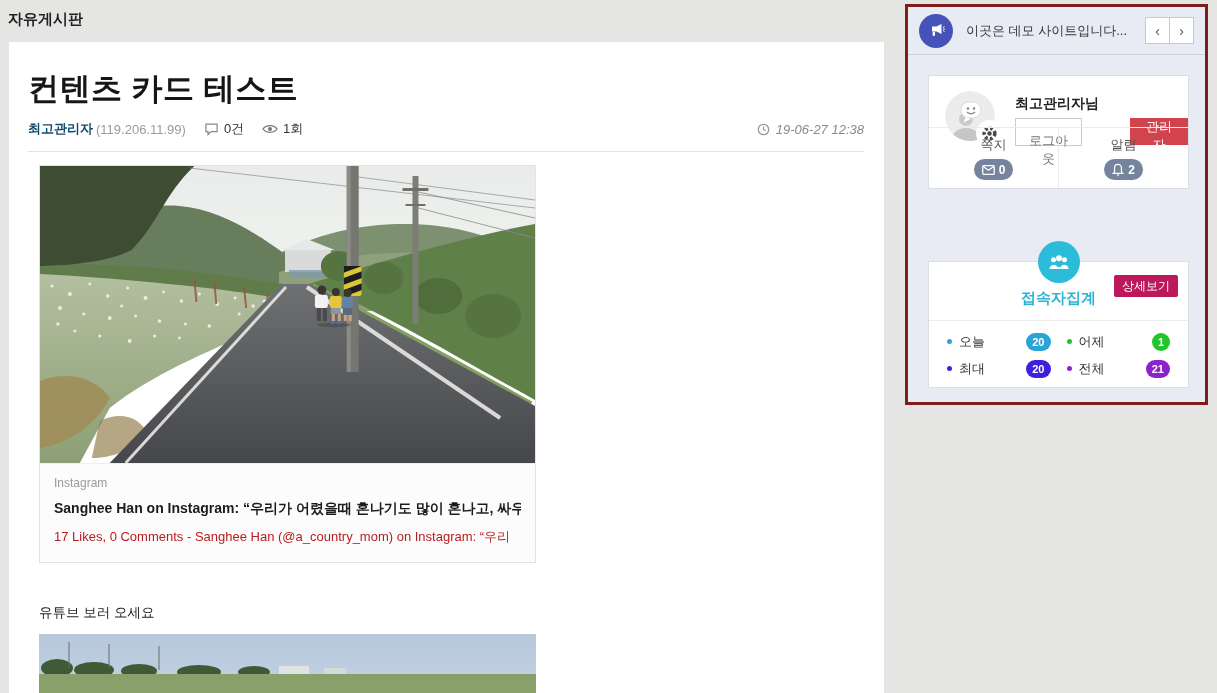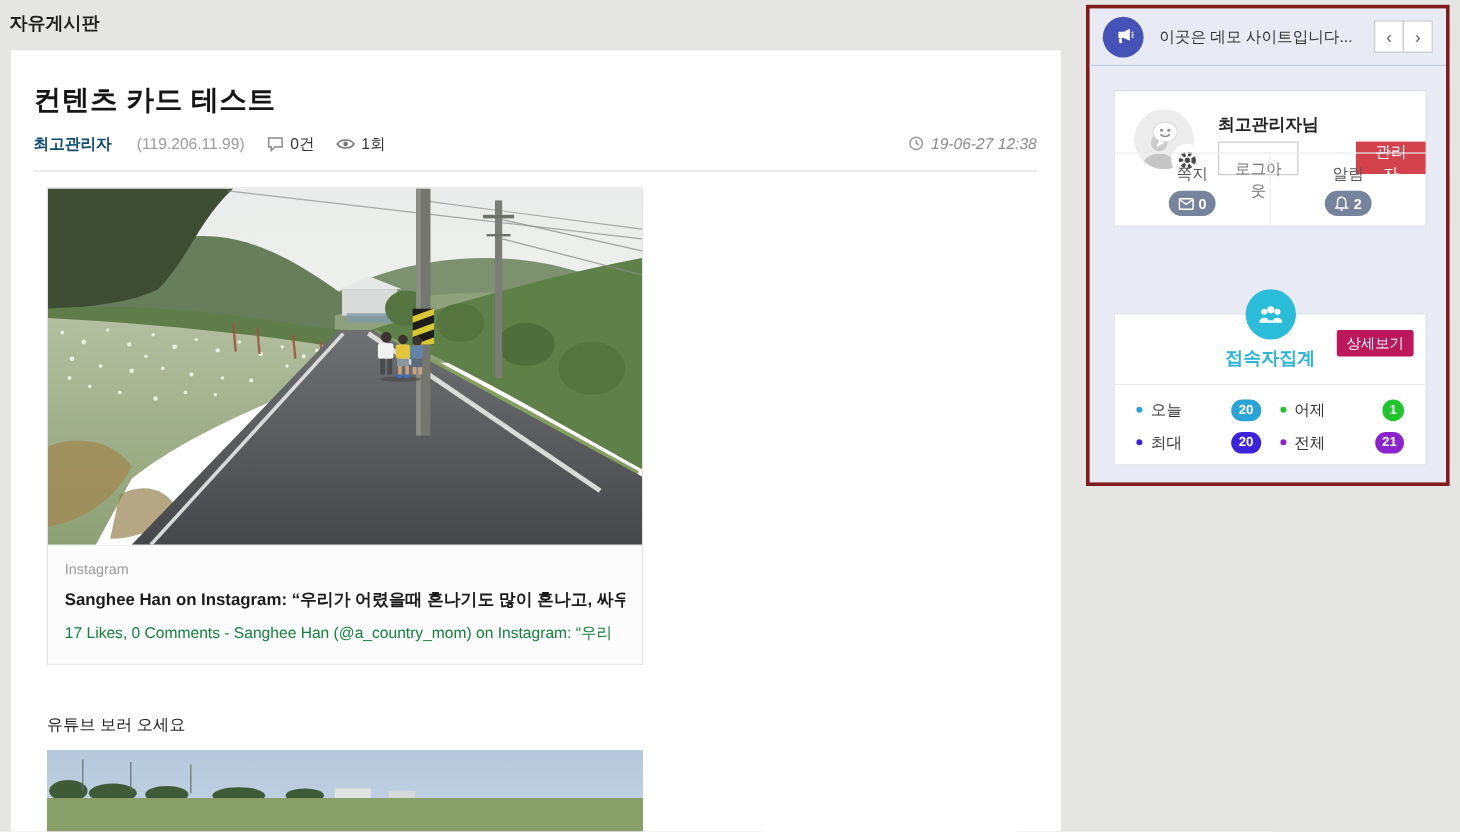--- a/index.html
+++ b/index.html
@@ -17,38 +17,38 @@
     position:absolute; left:8px; top:10px;
     font-size:15px; font-weight:bold; color:#1f1f1f;
   }
 
   
   .main-card {
     position:absolute; left:9px; top:42px; width:875px; height:651px;
     background:#fff; overflow:hidden;
   }
   .main-inner { padding:28px 20px 0 19px; }
-  .post-title { margin:0; font-size:23px; line-height:1.2; font-weight:bold; color:#161616; letter-spacing:0.5px; }
+  .post-title { margin:0; font-size:31px; line-height:1.2; font-weight:bold; color:#161616; letter-spacing:0.5px; }
   .meta-row { margin-top:13px; display:flex; align-items:center; font-size:13px; color:#333; }
   .meta-author { font-weight:bold; color:#0c4a6e; cursor:pointer; }
-  .meta-ip { color:#9b9b9b; margin-left:21px; }
+  .meta-ip { color:#9b9b9b; margin-left:3px; }
   .meta-item { display:flex; align-items:center; gap:5px; margin-left:18px; color:#333; }
   .meta-right { margin-left:auto; display:flex; align-items:center; gap:6px; font-style:italic; color:#8a8a8a; }
   .post-divider { margin-top:13px; border:0; border-top:1px solid #e2e2e2; }
   .post-body { margin-left:11px; }
   .section-label { margin-top:25px; font-size:13.5px; color:#222; }
   .section-label.second { margin-top:41px; }
 
   
   .insta-card { margin-top:13px; width:497px; border:1px solid #e3e3e3; background:#fff; cursor:pointer; }
   .insta-photo { display:block; width:495px; height:297px; }
   .insta-caption { background:#fcfcfc; padding:12px 14px 16px; border-top:1px solid #efefef; }
   .insta-source { font-size:12px; color:#9a9a9a; }
   .insta-title { margin-top:10px; font-size:14px; font-weight:bold; color:#1b1b1b; white-space:nowrap; overflow:hidden; }
-  .insta-desc { margin-top:10px; font-size:13px; color:#15803d; white-space:nowrap; overflow:hidden; }
+  .insta-desc { margin-top:10px; font-size:13px; color:#b91c1c; white-space:nowrap; overflow:hidden; }
 
   .yt-thumb { margin-top:12px; width:497px; height:120px; display:block; }
 
   
   .sidebar {
     position:absolute; left:905px; top:4px; width:303px; height:401px;
     background:#e8ebf3; border:3px solid #7f1d1d;
   }
   .notice-row { height:48px; display:flex; align-items:center; padding:0 11px; border-bottom:1px solid #c8d1e0; }
   .notice-circle { width:34px; height:34px; border-radius:50%; background:#4553b8; display:flex; align-items:center; justify-content:center; flex:none; }

